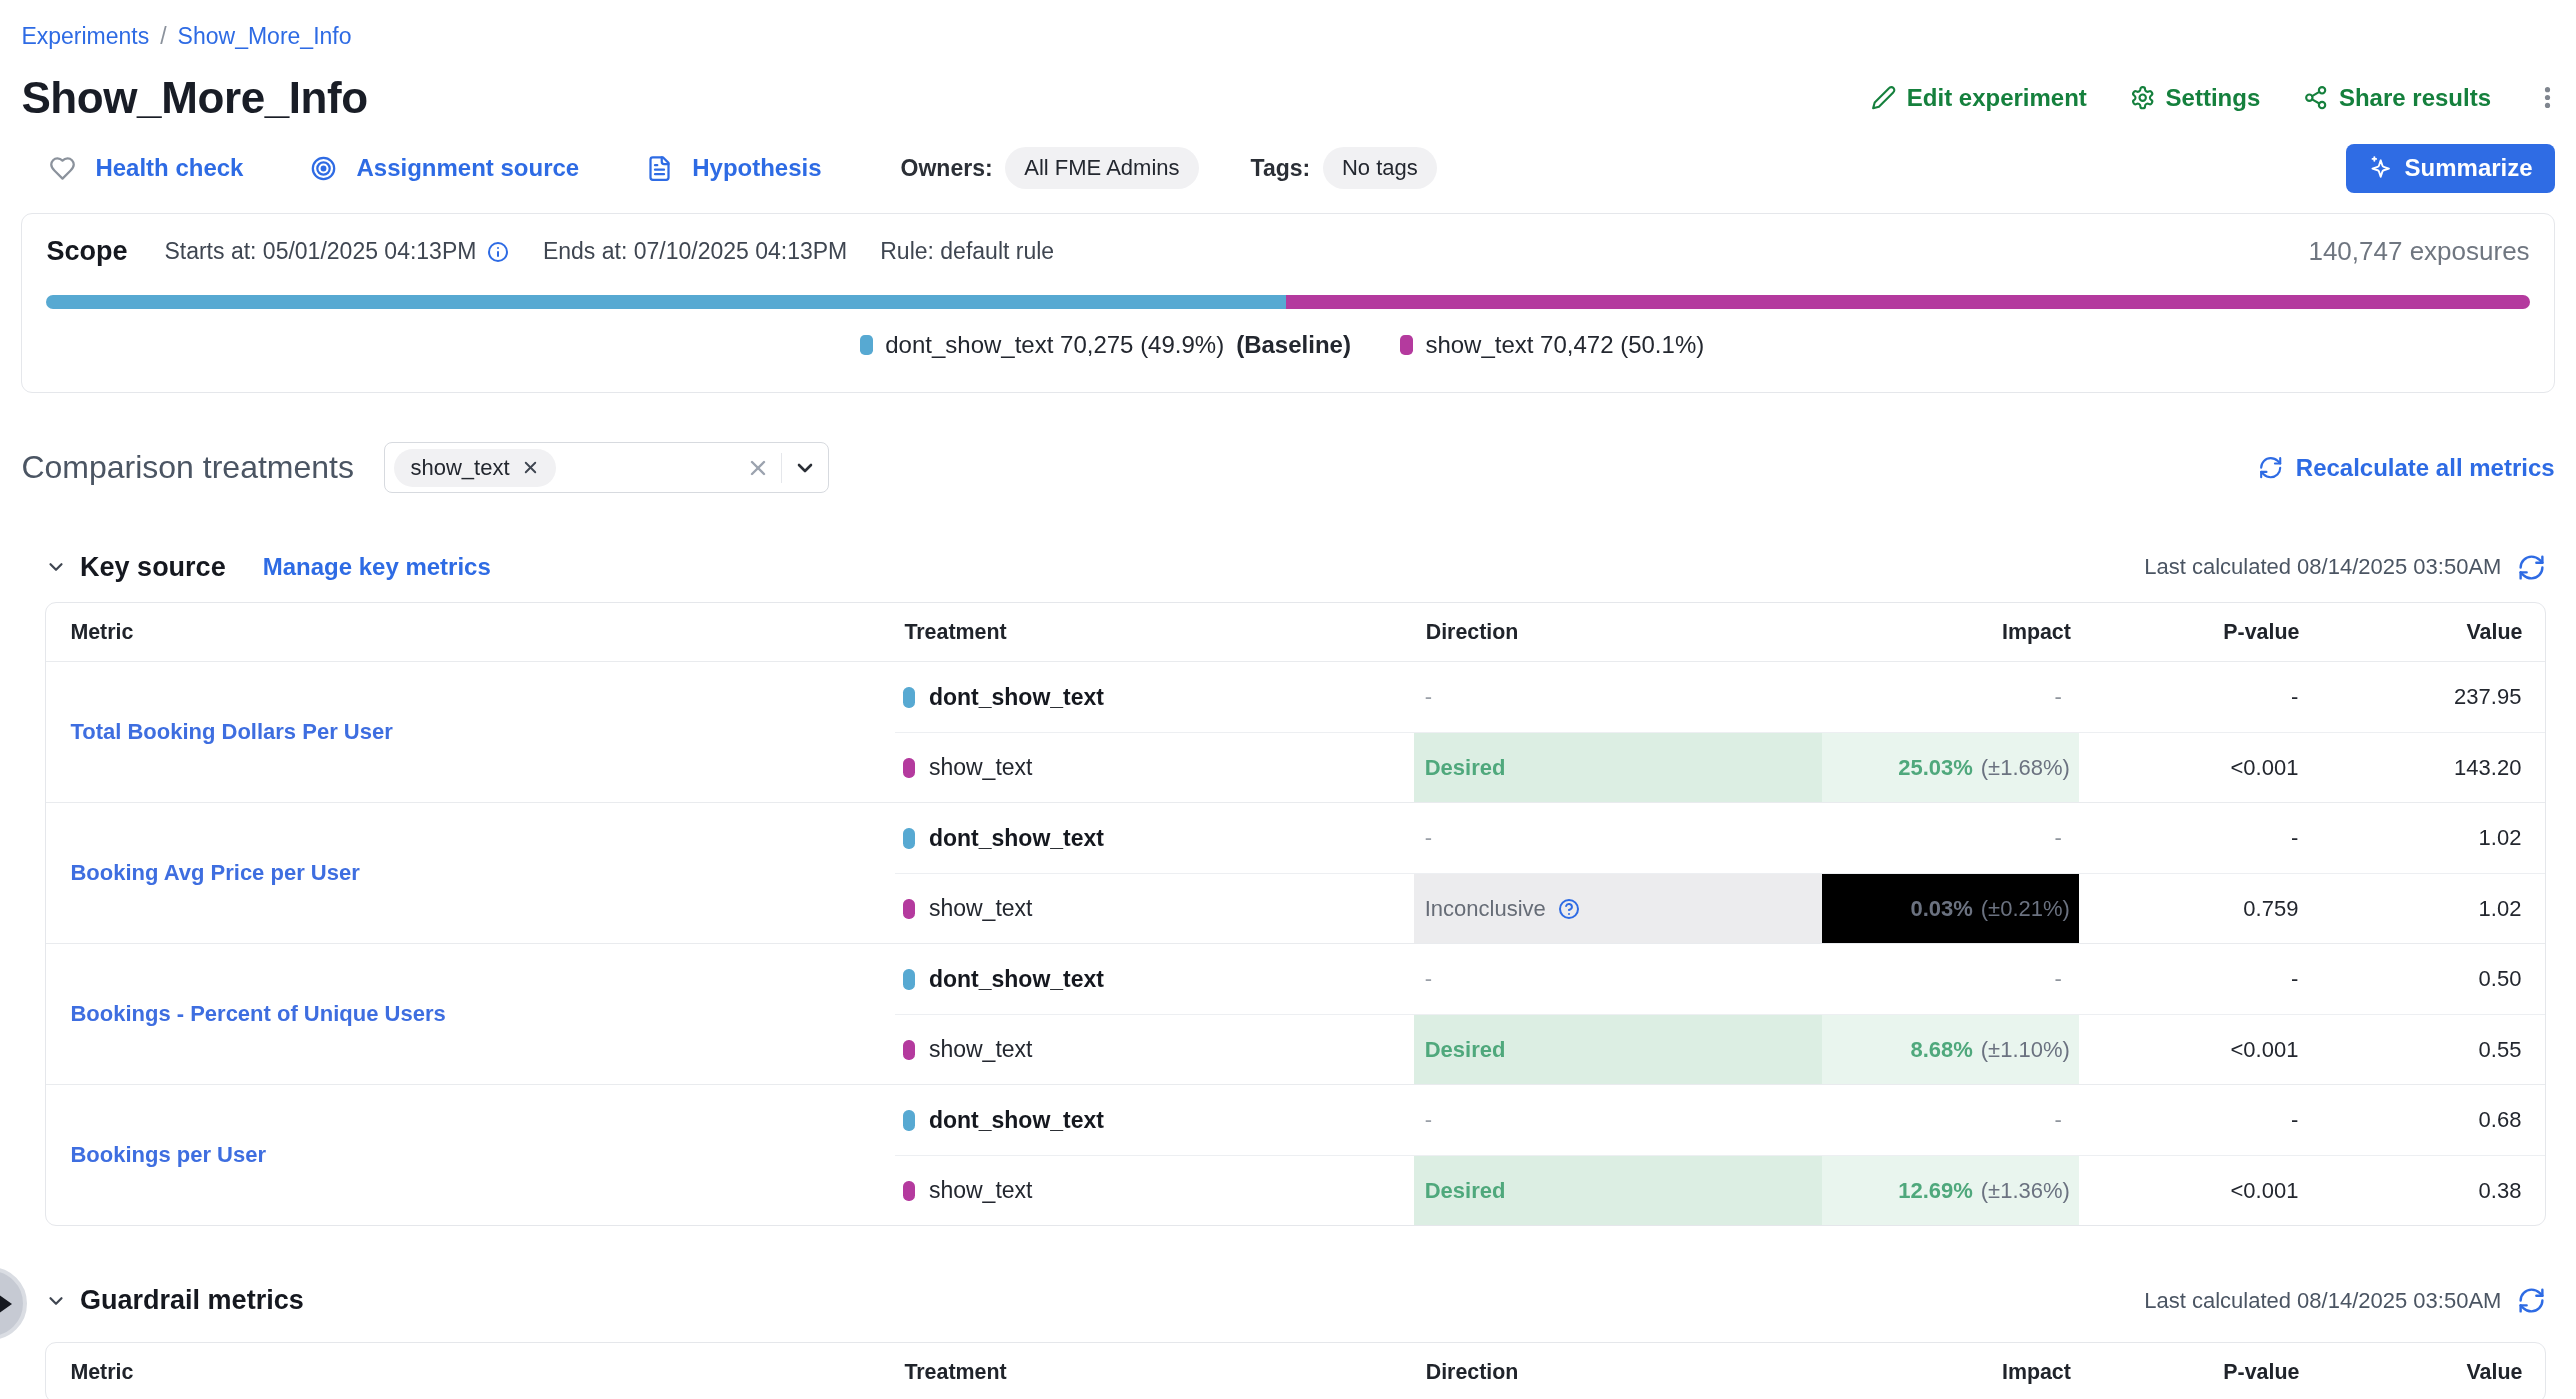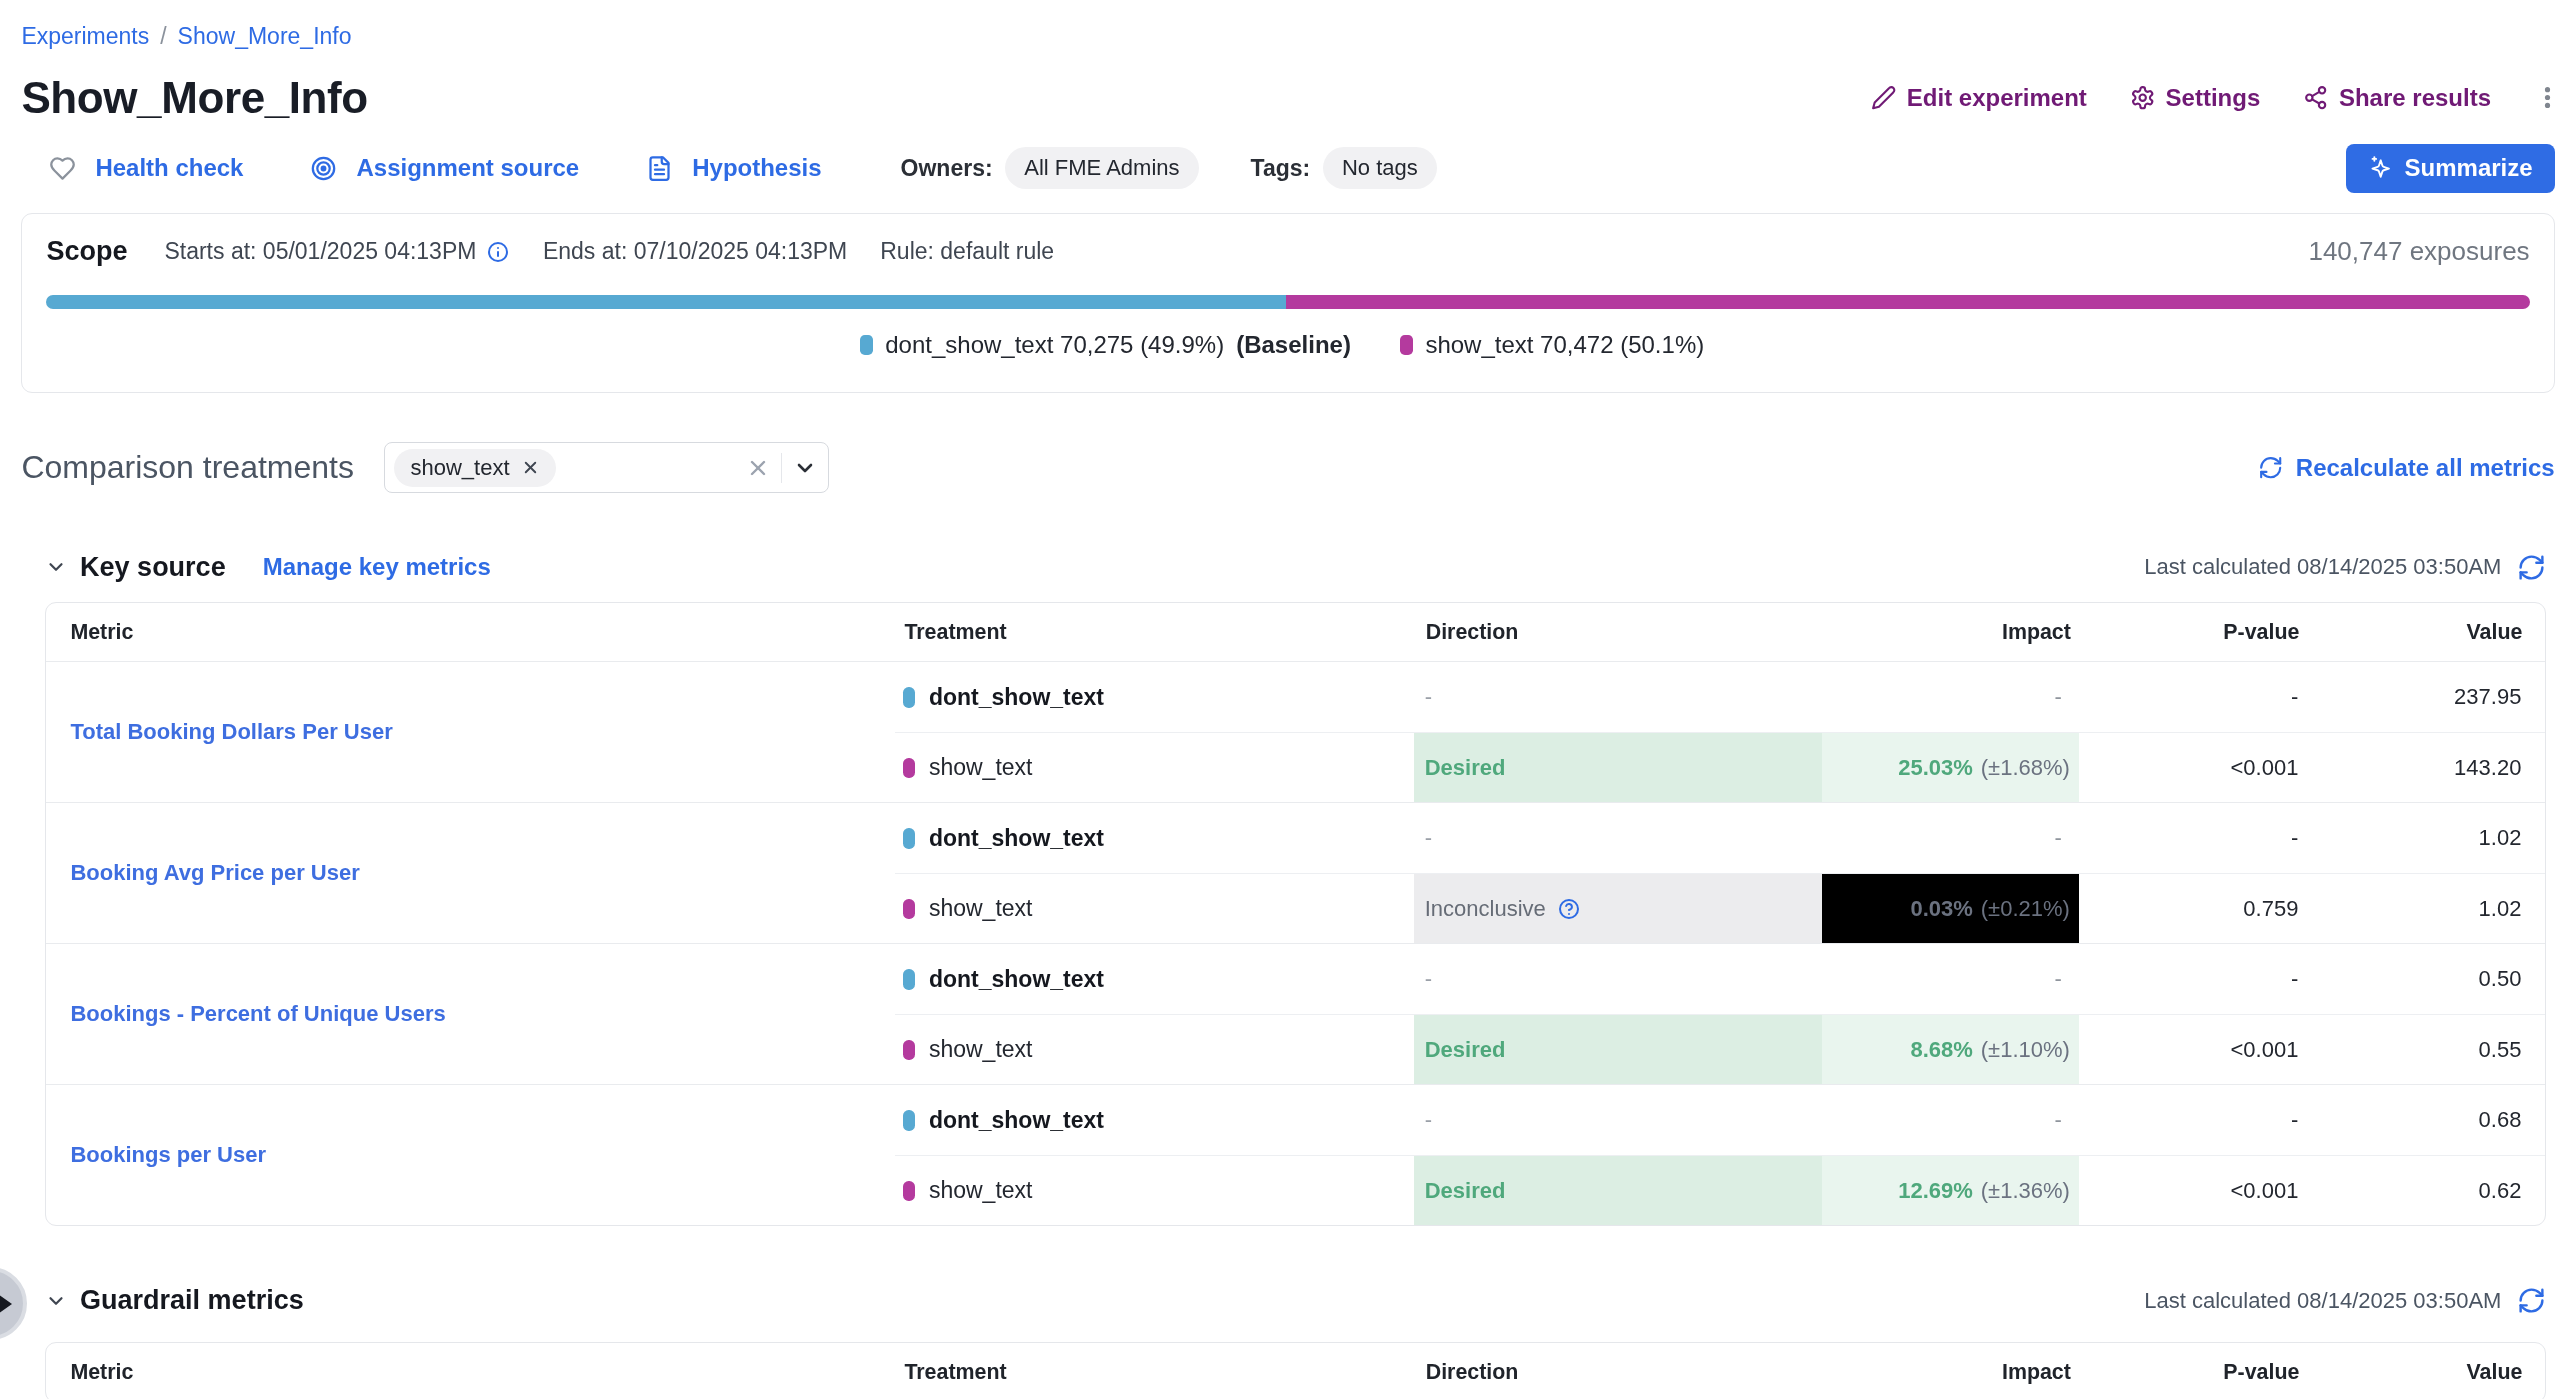--- a/index.html
+++ b/index.html
@@ -12,21 +12,21 @@
 
   
   .crumbs { display:flex; align-items:center; gap:11px; font-size:23px; height:29px; }
   .crumbs a { color:#2e6be4; font-weight:500; }
   .crumb-sep { color:#8b929c; }
 
   
   .title-row { display:flex; align-items:center; justify-content:space-between; margin-top:22px; height:49px; }
   .page-title { font-size:44px; font-weight:700; color:#191d26; letter-spacing:-0.4px; }
   .top-actions { display:flex; align-items:center; gap:43px; margin-right:-6.4px; }
-  .act-link { display:flex; align-items:center; gap:10.3px; color:#701a75; font-size:24px; font-weight:600; }
+  .act-link { display:flex; align-items:center; gap:10.3px; color:#15803d; font-size:24px; font-weight:600; }
   .act-link svg { width:25.4px; height:25.4px; }
   .kebab { color:#80868f; width:27px; height:27px; cursor:pointer; }
 
   
   .toolbar { display:flex; align-items:center; margin-top:20.6px; height:51px; }
   .tb-left { display:flex; align-items:center; gap:67px; margin-left:28px; }
   .tb-link { display:flex; align-items:center; gap:19px; color:#2e6be4; font-size:24px; font-weight:600; }
   .tb-link svg { width:27px; height:27px; }
   .heart { color:#8b929c; }
   .meta { display:flex; align-items:center; gap:12.7px; margin-left:79px; }
@@ -470,21 +470,21 @@
     </div>
     <div class="cell dir-cell d-desired">
       <span class="dir-text">Desired</span>
 
     </div>
     <div class="cell impact-cell d-desired">
       <span class="imp-main">12.69%</span>
       <span class="imp-ci">(±1.36%)</span>
     </div>
     <div class="cell pv-cell">&lt;0.001</div>
-    <div class="cell val-cell">0.62</div>
+    <div class="cell val-cell">0.38</div>
   </div>
 </div>
   </div>
 </div>
   </div>
 
   <div class="sect-head g">
     <svg class="ic caret-down" viewBox="0 0 24 24">
         <path d="m6 9 6 6 6-6"></path>
       </svg>

